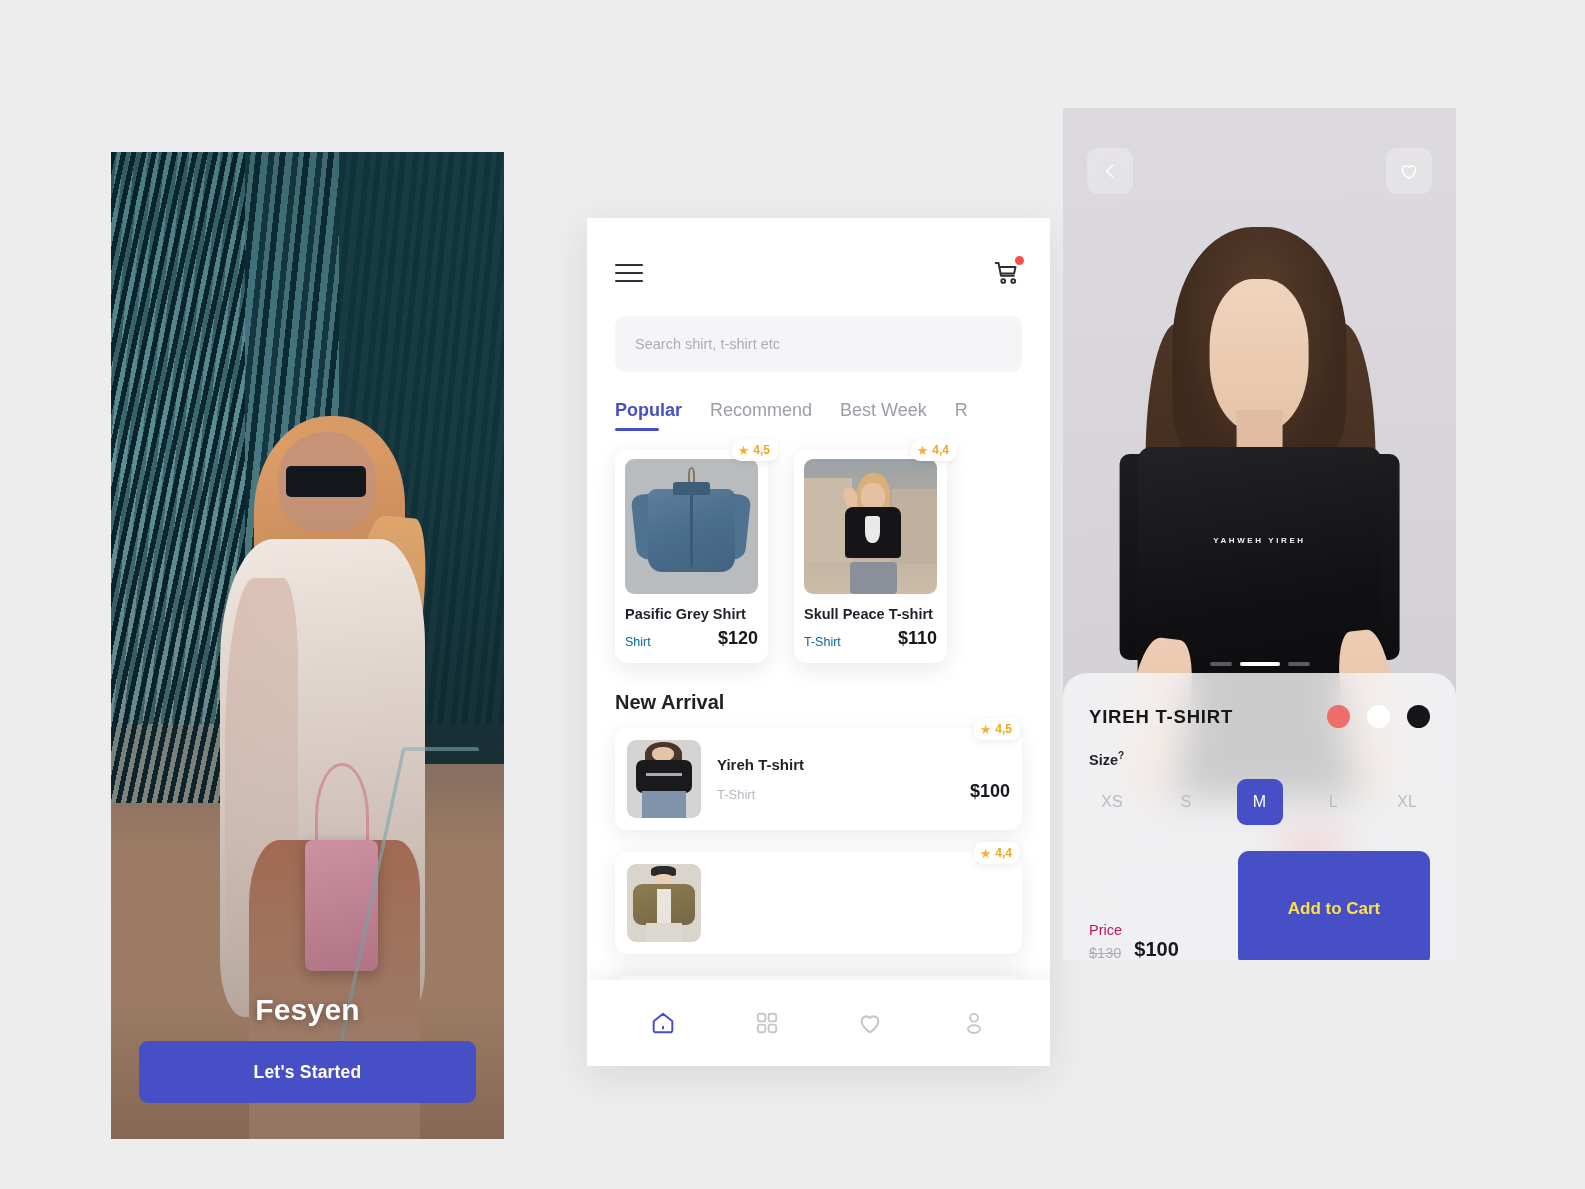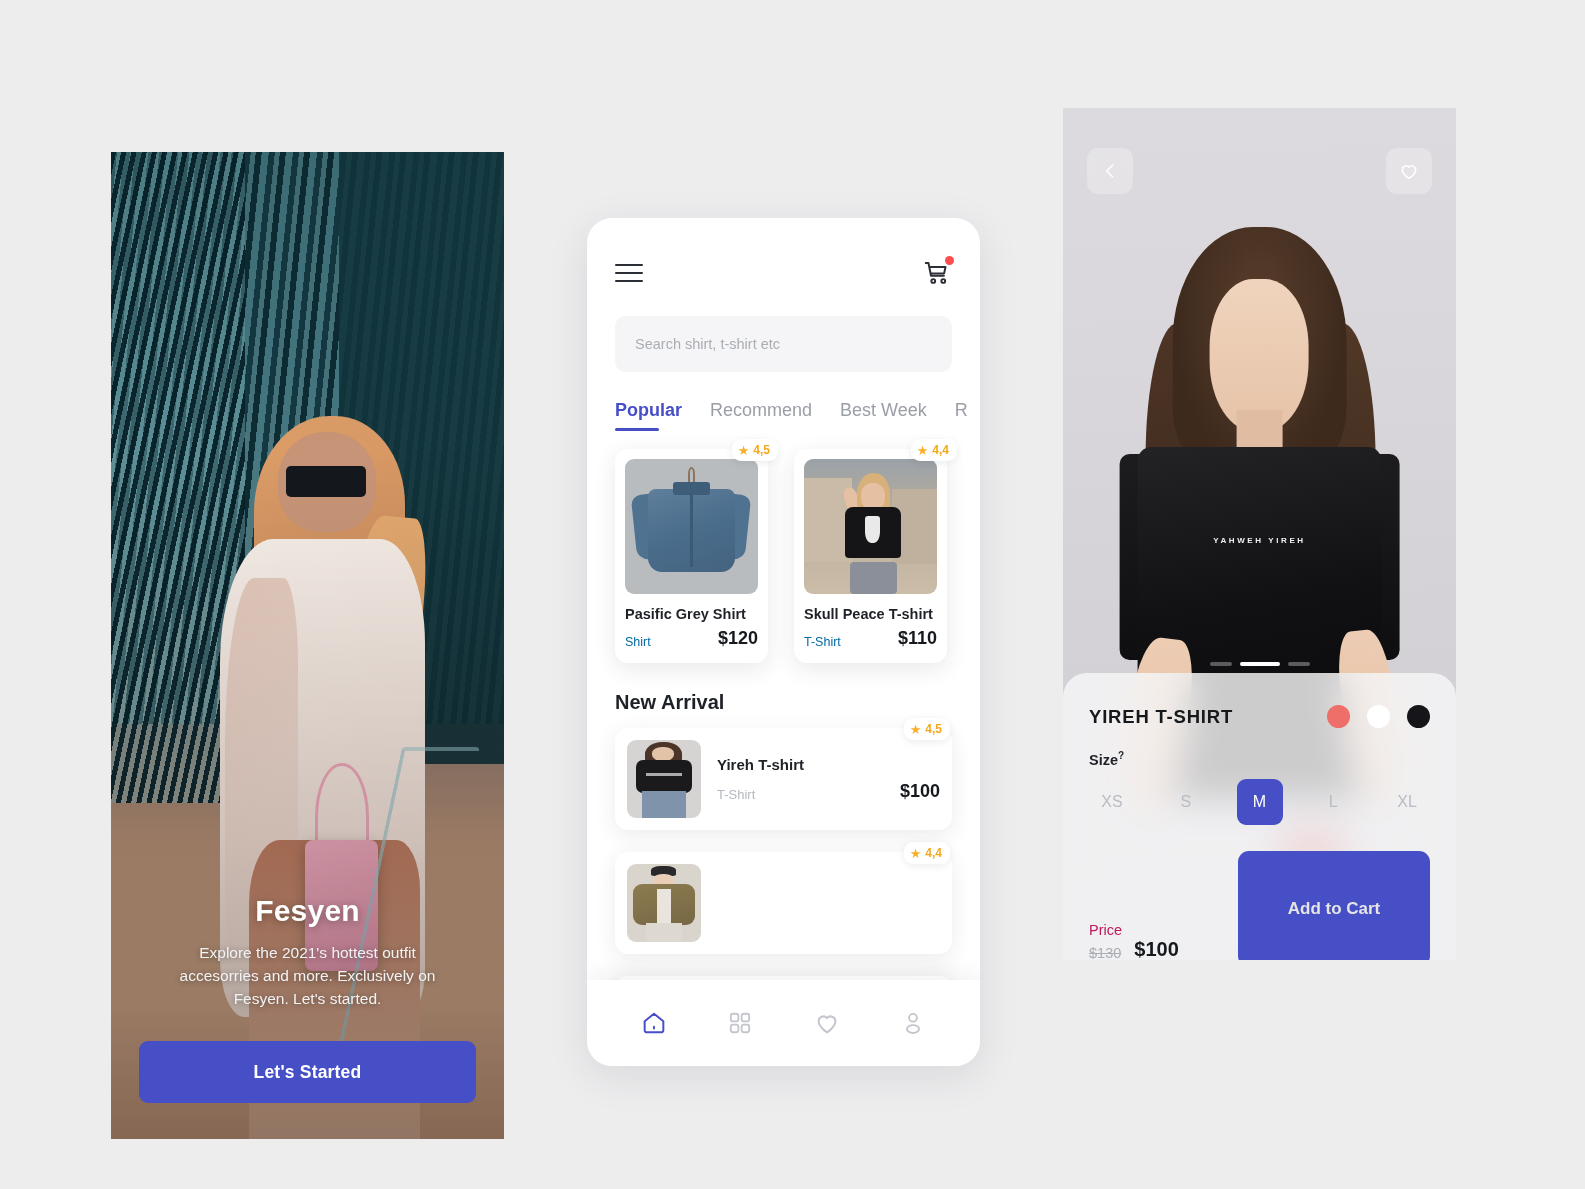--- a/index.html
+++ b/index.html
@@ -76,24 +76,23 @@
     text-shadow: 0 2px 8px rgba(0,0,0,.35); }
   .ob-sub { font-size:15.5px; line-height:1.48; color:#f2f2f3; font-weight:400;
     text-shadow: 0 1px 6px rgba(0,0,0,.4); max-width:300px; margin:0 auto 30px; }
   .ob-cta { display:block; width:100%; height:62px; line-height:62px;
     background:#474FC6; color:#fff; border:none; border-radius:9px;
     font-size:17.5px; font-weight:600; font-family:inherit; cursor:pointer; letter-spacing:.2px; }
 
   
   #screen-home {
     position:absolute; left:587px; top:218px;
-    width:393px; height:848px;
+    width:463px; height:848px;
     background:#ffffff; overflow:hidden;
     box-shadow: 0 10px 40px rgba(40,40,60,.10);
-    border-radius: 25px;
   }
   .home-top { padding: 40px 28px 0; display:flex; justify-content:space-between; align-items:center; }
   .hamburger { width:28px; height:18px; display:flex; flex-direction:column; justify-content:space-between; cursor:pointer; }
   .hamburger span { display:block; height:2.4px; background:#2b2f36; border-radius:2px; }
   .hamburger span:nth-child(1){width:28px}
   .hamburger span:nth-child(2){width:28px}
   .hamburger span:nth-child(3){width:28px}
   .cart-wrap { position:relative; width:30px; height:30px; cursor:pointer; }
   .cart-badge { position:absolute; right:-2px; top:-2px; width:9px; height:9px; border-radius:50%; background:#FF4D4F; }
 
@@ -254,21 +253,21 @@
   .size-opt { width:46px; height:46px; border-radius:9px; display:flex; align-items:center; justify-content:center;
     font-size:16px; font-weight:400; color:#b9bcc2; cursor:pointer; }
   .size-opt.sel { background:#474FC6; color:#fff; }
 
   .det-bottom { margin-top:26px; display:flex; align-items:flex-end; justify-content:space-between; position:relative; }
   .price-block { padding-bottom:6px; }
   .price-label { font-size:14.5px; color:#be185d; }
   .price-line { display:flex; align-items:flex-end; gap:13px; }
   .price-old { font-size:14.5px; color:#a9adb4; text-decoration:line-through; }
   .price-new { font-size:20px; font-weight:700; color:#15181d; }
-  .addcart { width:192px; height:116px; background:#474FC6; color:#e5e5e5; border:none; border-radius:11px;
+  .addcart { width:192px; height:116px; background:#474FC6; color:#fde047; border:none; border-radius:11px;
     font-family:inherit; font-size:17px; font-weight:600; cursor:pointer; }
 </style>
 </head>
 <body>
 
 <div class="canvas">
 
   <div id="screen-onboarding">
     <div class="ob-photo">
       <div class="ob-fins"></div>
@@ -284,21 +283,20 @@
         <div class="ob-skirt"></div>
         <div class="ob-bag-handle"></div>
         <div class="ob-bag"></div>
         <div class="ob-rail"></div>
       </div>
       <div class="ob-tint"></div>
     </div>
 
     <div class="ob-content">
       <div class="ob-title">Fesyen</div>
-      <div class="ob-sub">Explore the 2021's hottest outfit accesorries and more. Exclusively on Fesyen. Let's started.</div>
       <button class="ob-cta">Let's Started</button>
     </div>
   </div>
 
   <div id="screen-home">
 
     <div class="home-top">
       <div class="hamburger">
         <span></span>
         <span></span>

